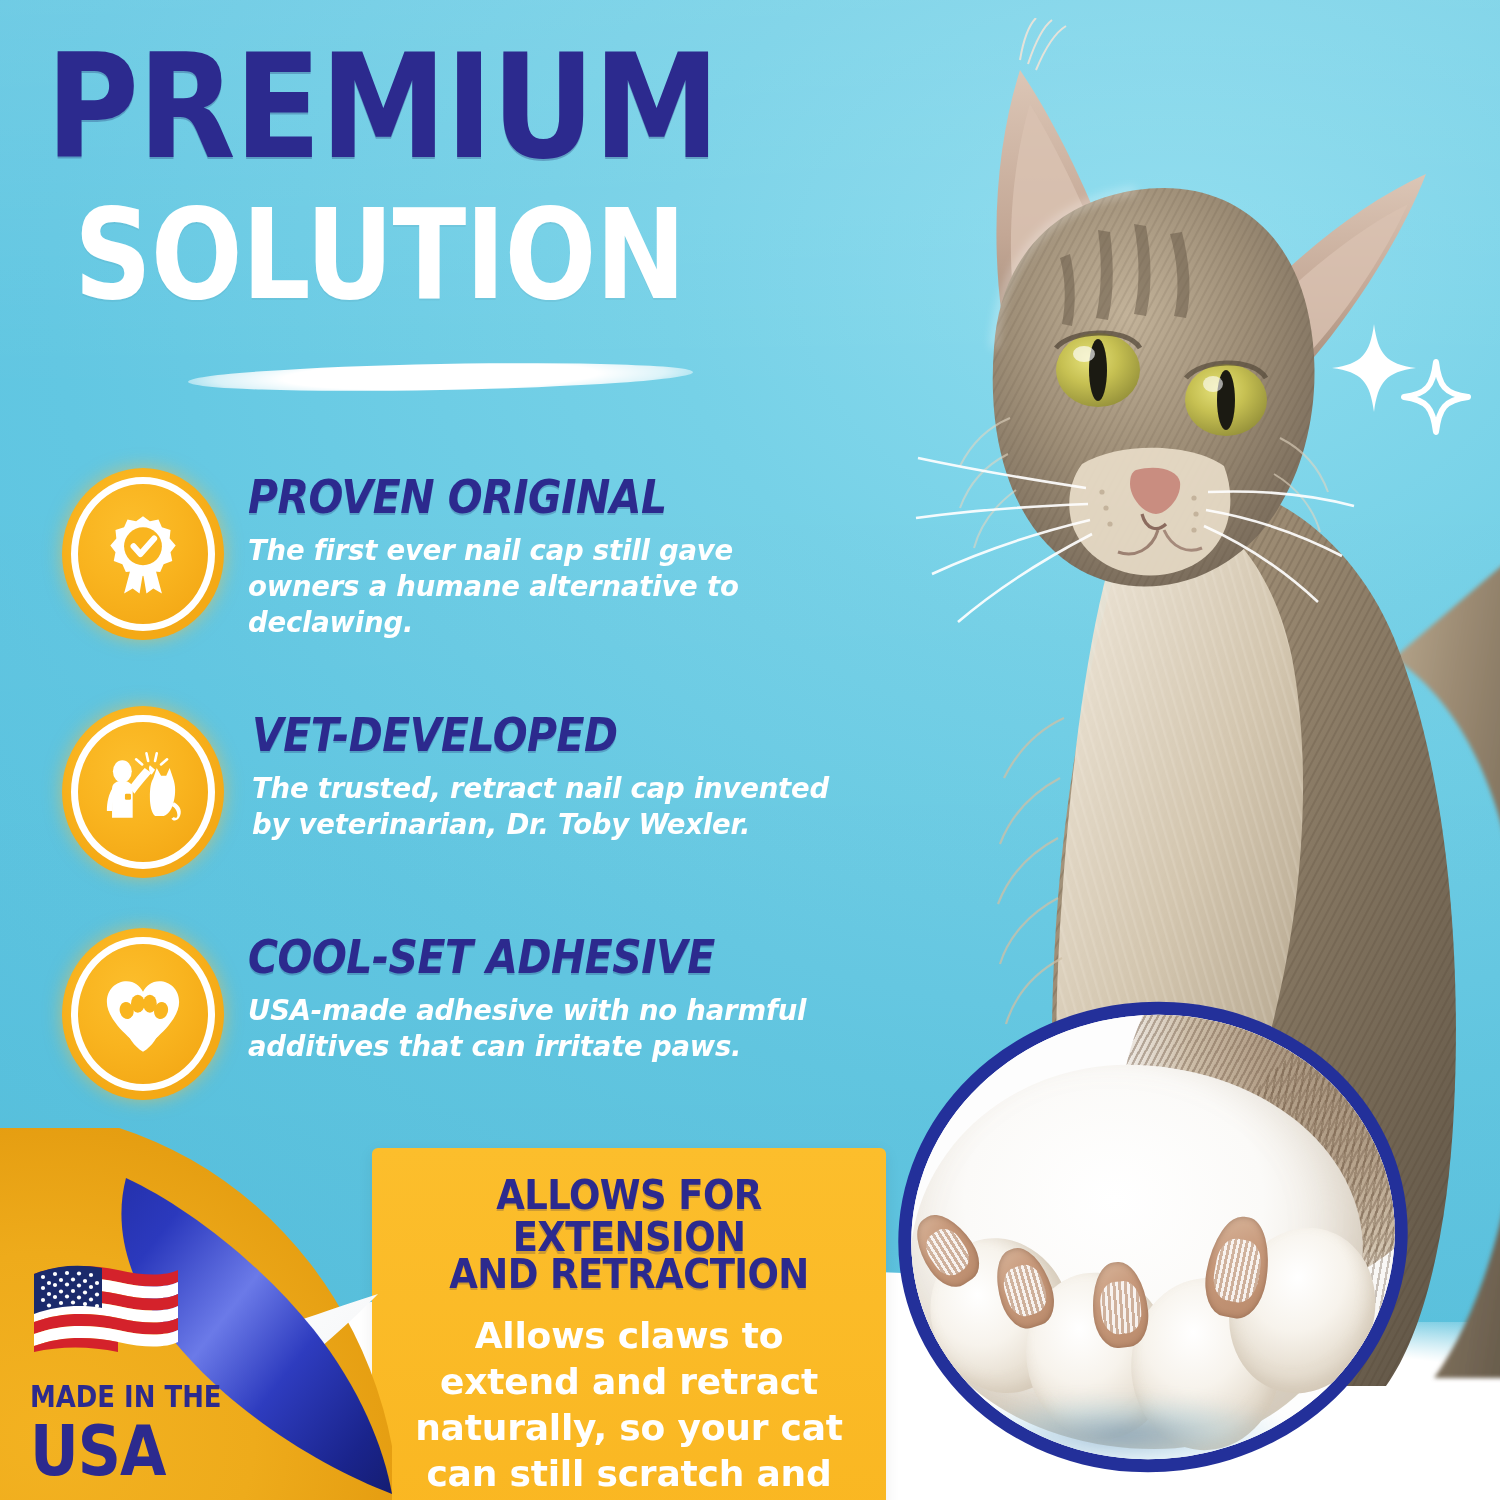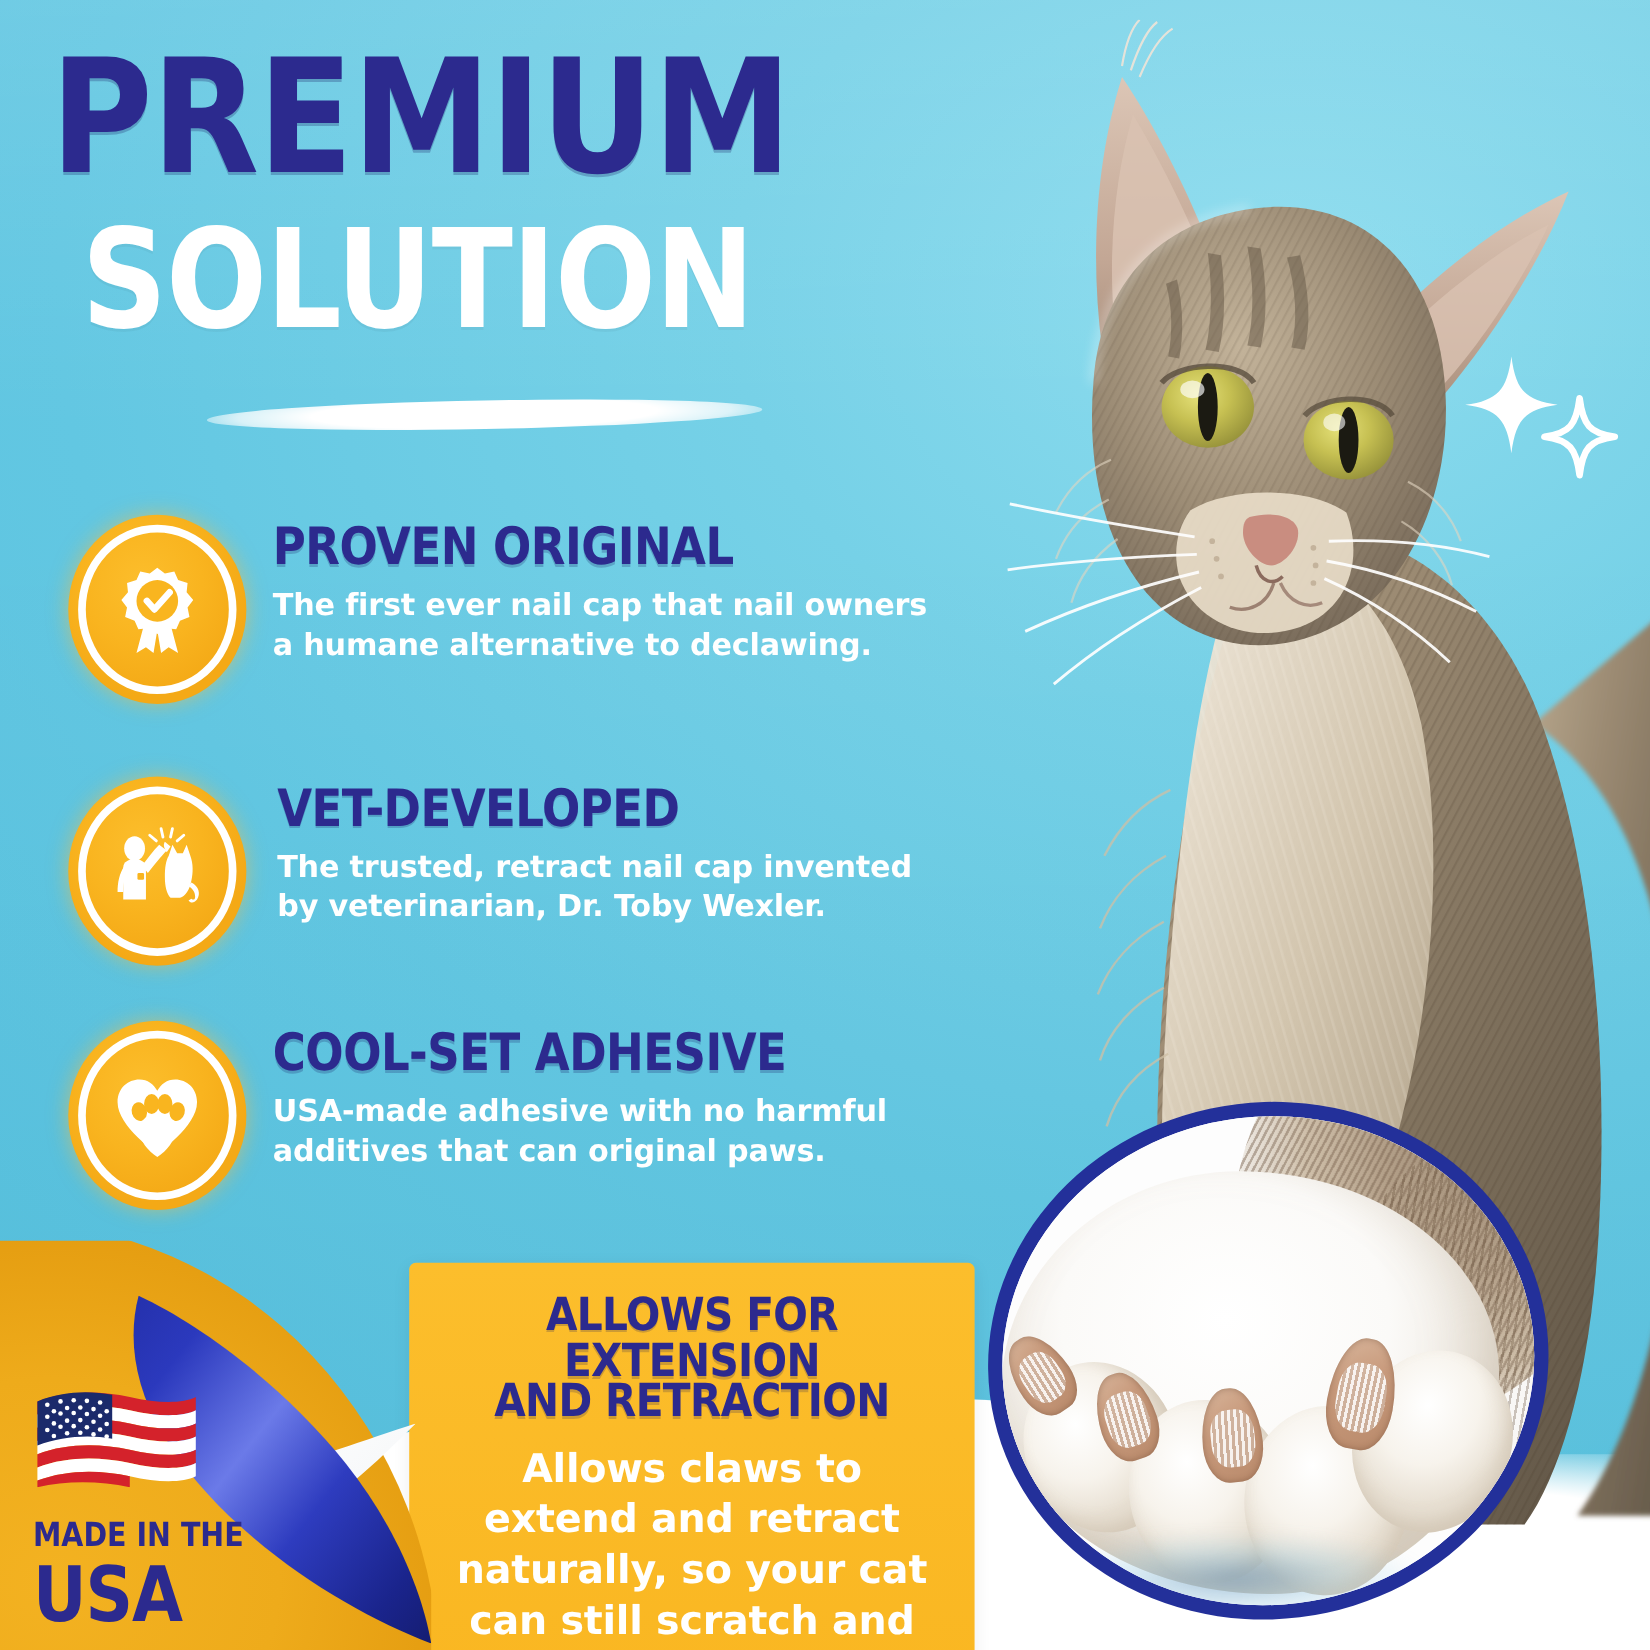--- a/index.html
+++ b/index.html
@@ -38,21 +38,21 @@
           text-shadow:0 2px 0 rgba(20,20,90,.25);}
   .h-sol{font-size:104px;color:#ffffff;transform:scaleX(1.04) scaleY(1.20);
          margin-top:56px;margin-left:28px;
          text-shadow:0 2px 0 rgba(0,0,0,.04);}
   .swoosh{position:absolute;left:188px;top:364px;width:505px;height:26px;
           background:radial-gradient(60% 100% at 50% 46%, #ffffff 0%, #ffffff 52%, rgba(255,255,255,.75) 74%, rgba(255,255,255,0) 100%);
           border-radius:50%/50%;
           transform:rotate(-1.1deg);}
 
   
-  .feature{position:absolute;display:flex;align-items:flex-start;gap:24px;}
+  .feature{position:absolute;display:flex;align-items:flex-start;gap:24px;font-style:italic;}
   .f1{left:62px;top:468px;width:790px;}
   .f2{left:62px;top:706px;width:790px;justify-content:space-between;}
   .f3{left:62px;top:928px;width:790px;}
 
   .badge{
     position:relative;flex:0 0 auto;
     width:162px;height:172px;border-radius:50%;
     background:radial-gradient(60% 60% at 42% 36%, #fcbe2c 0%, #f9b41f 55%, #f4a916 100%);
     box-shadow:0 0 0 6px rgba(255,255,255,.0), 0 0 18px rgba(250,190,60,.55);
     display:flex;align-items:center;justify-content:center;
@@ -359,21 +359,21 @@
                    L40,70 L30,71 L26,62 L16,58 L18,48 L12,40 L19,32 L18,22 L28,19 L32,10 L42,12 Z"></path>
           <path d="M36,66 L28,96 L38,90 L46,96 L50,72 Z"></path>
           <path d="M64,66 L72,96 L62,90 L54,96 L50,72 Z"></path>
         </g>
         <circle cx="50" cy="41" r="22" fill="#f9b51f"></circle>
         <path d="M39,41 L47,50 L63,32" stroke="#ffffff" stroke-width="7" fill="none" stroke-linecap="round" stroke-linejoin="round"></path>
       </svg>
     </div>
     <div class="f-text">
       <p class="f-title">PROVEN ORIGINAL</p>
-      <p class="f-body">The first ever nail cap that nail owners a humane alternative to declawing.</p>
+      <p class="f-body">The first ever nail cap still gave owners a humane alternative to declawing.</p>
     </div>
   </div>
 
   <div class="feature f2">
     <div class="badge">
       <svg viewBox="0 0 100 100" xmlns="http://www.w3.org/2000/svg">
         <g fill="#ffffff">
 
           <ellipse cx="26" cy="26" rx="11" ry="13"></ellipse>
 
@@ -418,21 +418,21 @@
           <ellipse cx="31" cy="46" rx="8" ry="10" transform="rotate(-16 31 46)"></ellipse>
           <ellipse cx="44" cy="38" rx="8" ry="10.5"></ellipse>
           <ellipse cx="58" cy="38" rx="8" ry="10.5"></ellipse>
           <ellipse cx="71" cy="46" rx="8" ry="10" transform="rotate(16 71 46)"></ellipse>
         </g>
         <path d="M50,48 C61,48 69,57 69,66 C69,76 60,88 50,94 C40,88 31,76 31,66 C31,57 39,48 50,48 Z" fill="#ffffff"></path>
       </svg>
     </div>
     <div class="f-text">
       <p class="f-title">COOL-SET ADHESIVE</p>
-      <p class="f-body">USA-made adhesive with no harmful additives that can original paws.</p>
+      <p class="f-body">USA-made adhesive with no harmful additives that can irritate paws.</p>
     </div>
   </div>
 
   <div class="paw-inset">
     <div class="paw-inner">
       <div class="paw-bg"></div>
       <div class="paw-fur"></div>
       <div class="paw-fur2"></div>
       <div class="paw-mass"></div>
       <div class="toe t1"></div>

